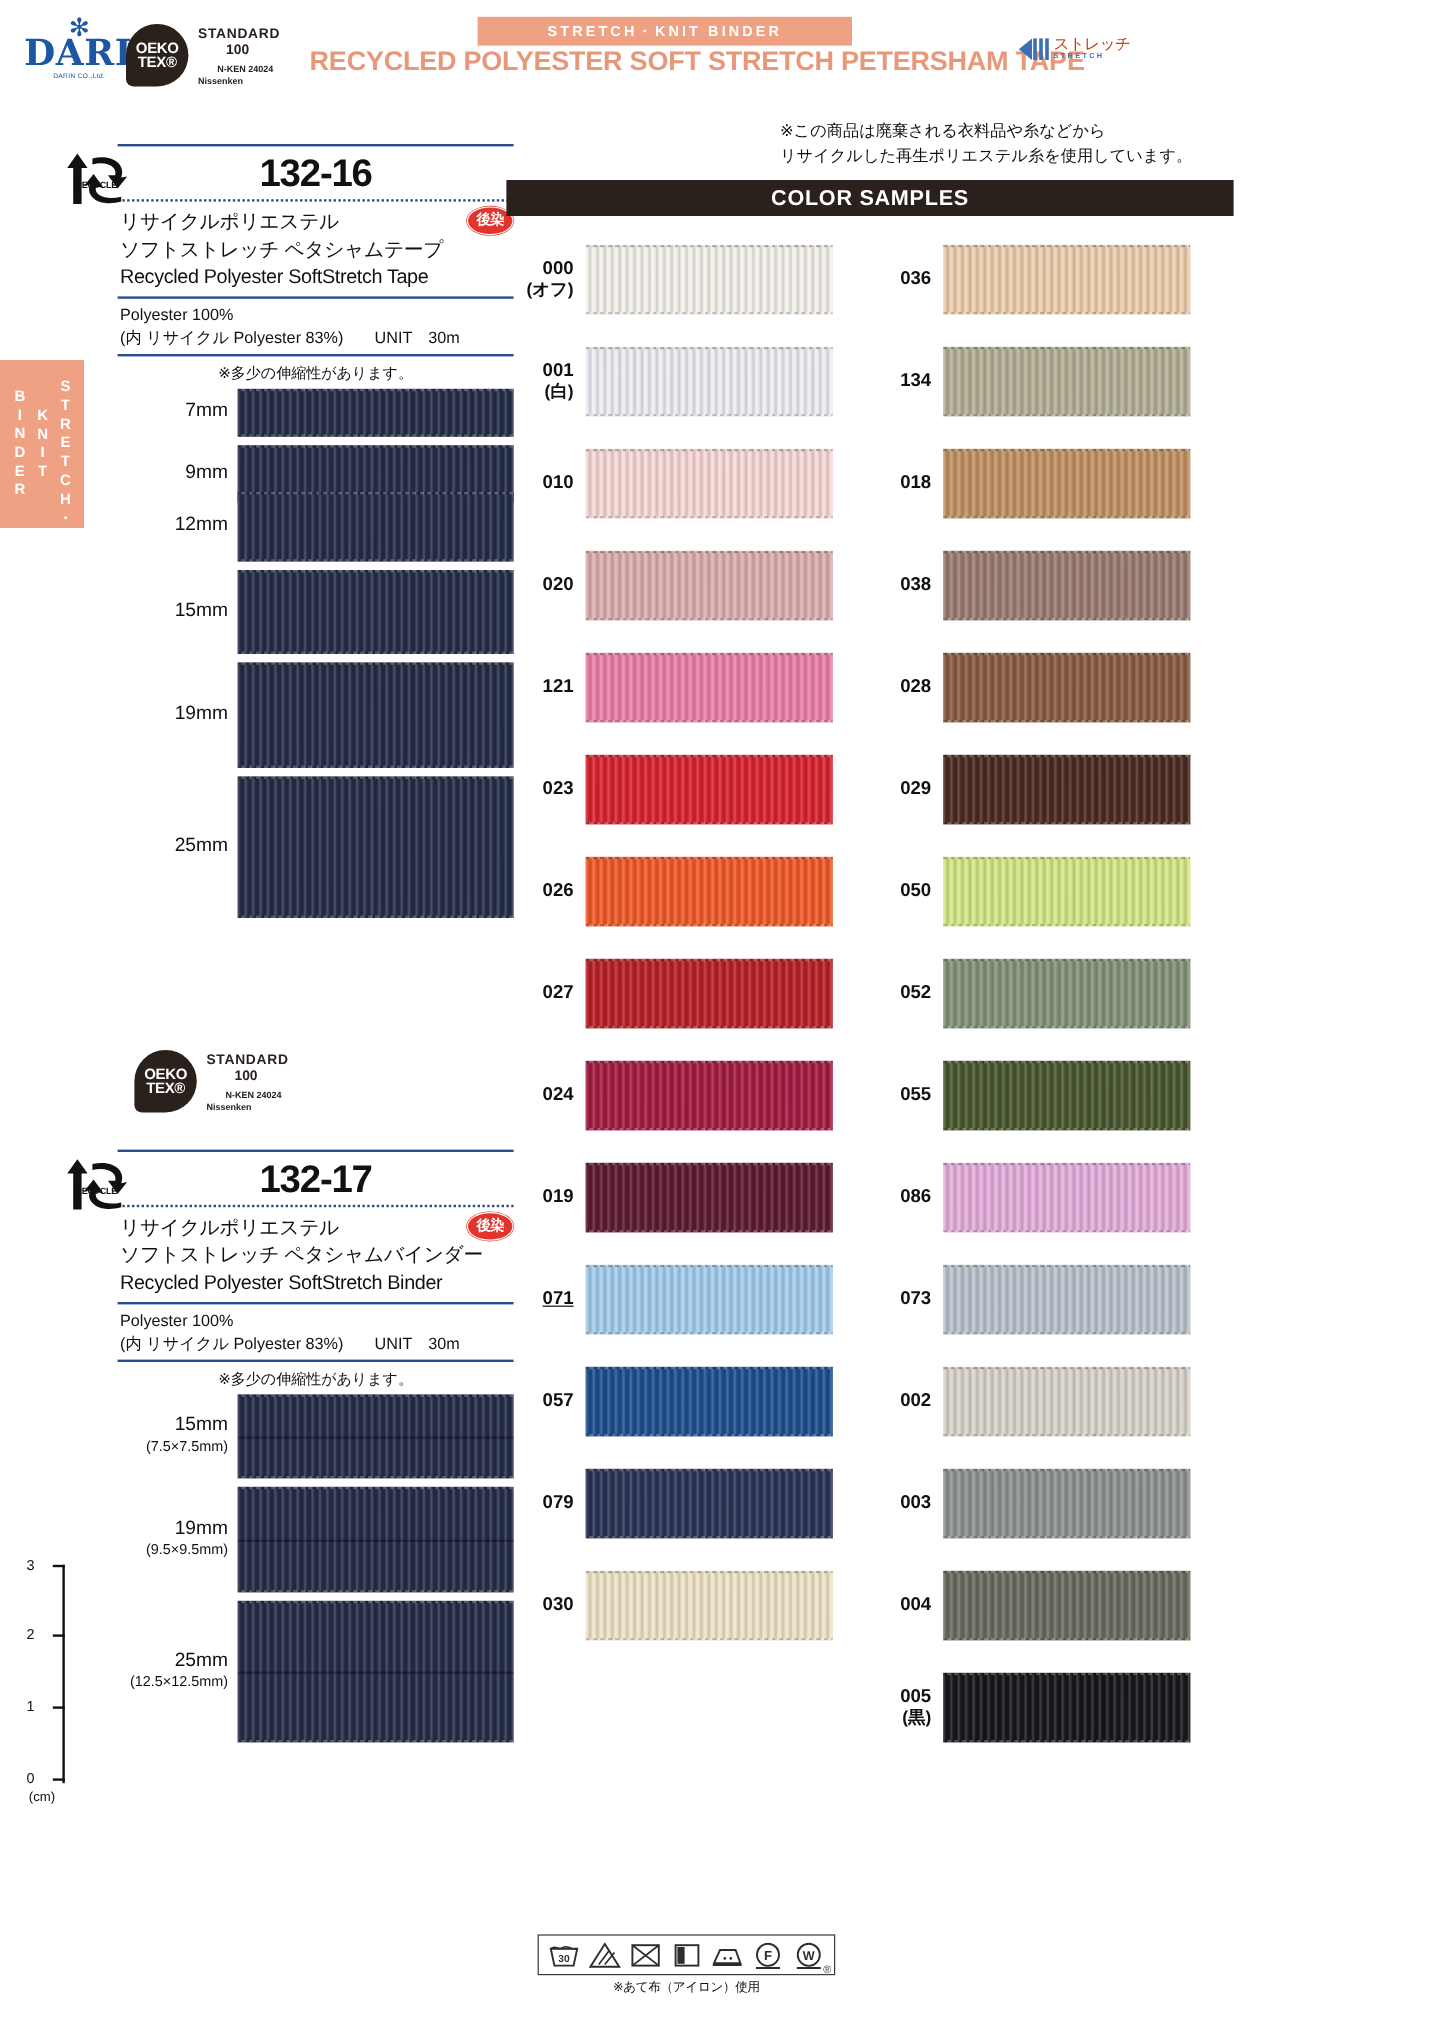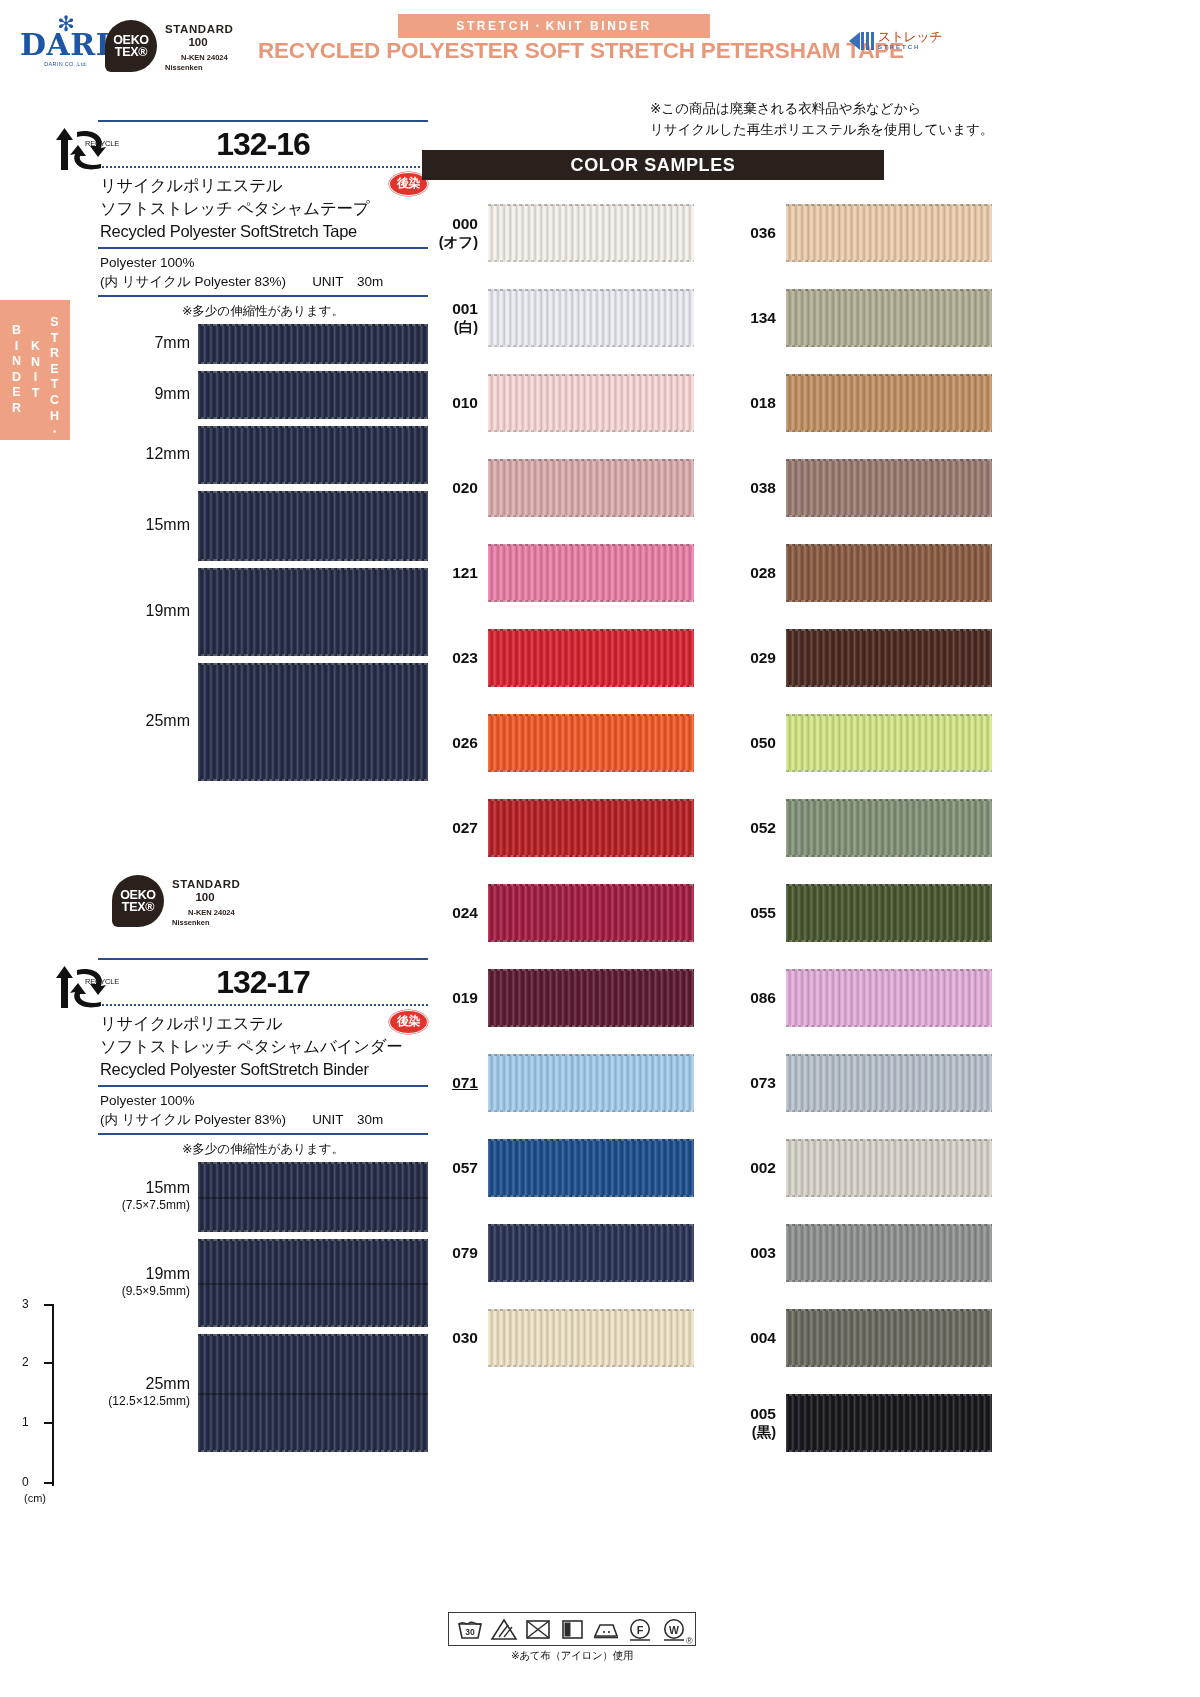--- a/index.html
+++ b/index.html
@@ -66,22 +66,22 @@
   .side-tab span {
     font-size: 12.5px; font-weight: bold; letter-spacing: 1.6px;
     writing-mode: vertical-rl; text-orientation: upright;
     line-height: 19px; text-align: center;
   }
 
   
   .prod { position: absolute; width: 330px; }
   .recycle-mark { position: absolute; left: -45px; top: 6px; width: 62px; height: 48px; }
   .recycle-mark .rtxt {
-    position: absolute; left: 10px; top: 13px;
-    font-size: 7.5px; font-weight: normal; color: #111; letter-spacing: -0.2px; margin-left: 22px;
+    position: absolute; left: 10px; top: 24px;
+    font-size: 7.5px; font-weight: bold; color: #111; letter-spacing: -0.2px;
   }
   .code-row {
     border-top: 2.5px solid #2b4d8e;
     border-bottom: 2.5px dotted #2b4d8e;
     height: 48px; display: flex; align-items: center; justify-content: center;
   }
   .code-row .code { font-size: 32px; font-weight: bold; letter-spacing: -1px; color:#111; }
   .name-block { padding: 6px 0 5px 2px; position: relative; border-bottom: 2.5px solid #2b4d8e; }
   .name-jp { font-size: 16.5px; line-height: 23px; color: #111; letter-spacing: -0.3px; }
   .name-en { font-size: 16.5px; line-height: 22px; color: #111; letter-spacing: -0.3px; }
@@ -136,21 +136,21 @@
   .ruler .tick { position: absolute; left: 26px; width: 10px; height: 2px; background: #111; }
   .ruler .tl { position: absolute; left: 4px; font-size: 12px; color: #111; line-height: 12px; }
   .ruler .cm { position: absolute; left: 6px; top: 192px; font-size: 11px; color: #111; }
 
   
   .recycle-note {
     position: absolute; left: 650px; top: 98px; width: 350px;
     font-size: 13.5px; line-height: 21px; color: #111; text-align: left;
   }
   .cs-header {
-    position: absolute; left: 422px; top: 150px; width: 462px; height: 30px;
+    position: absolute; left: 422px; top: 150px; width: 606px; height: 30px;
     background: #2b211c; color: #fff;
     display: flex; align-items: center; justify-content: center;
     font-size: 18px; font-weight: bold; letter-spacing: 0.6px;
   }
   .swatch-grid { position: absolute; left: 422px; top: 200px; width: 570px; }
   .sw-col { position: absolute; top: 0; width: 272px; }
   .sw-col.left { left: 0; }
   .sw-col.right { left: 298px; }
   .sw-item { position: relative; height: 85px; }
   .sw-code {
@@ -239,21 +239,21 @@
         <div class="stretch-note">※多少の伸縮性があります。</div>
         <div>
           <div class="wrow" style="height: 47px;">
             <div class="wlabel" style="top: 10px;"><span>7mm</span></div>
             <div class="wtape">
               <div class="ribbon" style="background: rgb(36, 44, 71); height: 40px;">
                 <div class="btm"></div>
               </div>
             </div>
           </div>
-          <div class="wrow" style="height: 55px; text-decoration: underline;">
+          <div class="wrow" style="height: 39px; text-decoration: underline;">
             <div class="wlabel" style="top: 14px;"><span>9mm</span></div>
             <div class="wtape">
               <div class="ribbon" style="background: rgb(36, 44, 71); height: 48px;">
                 <div class="btm"></div>
               </div>
             </div>
           </div>
           <div class="wrow" style="height: 65px;">
             <div class="wlabel" style="top: 19px;"><span>12mm</span></div>
             <div class="wtape">

